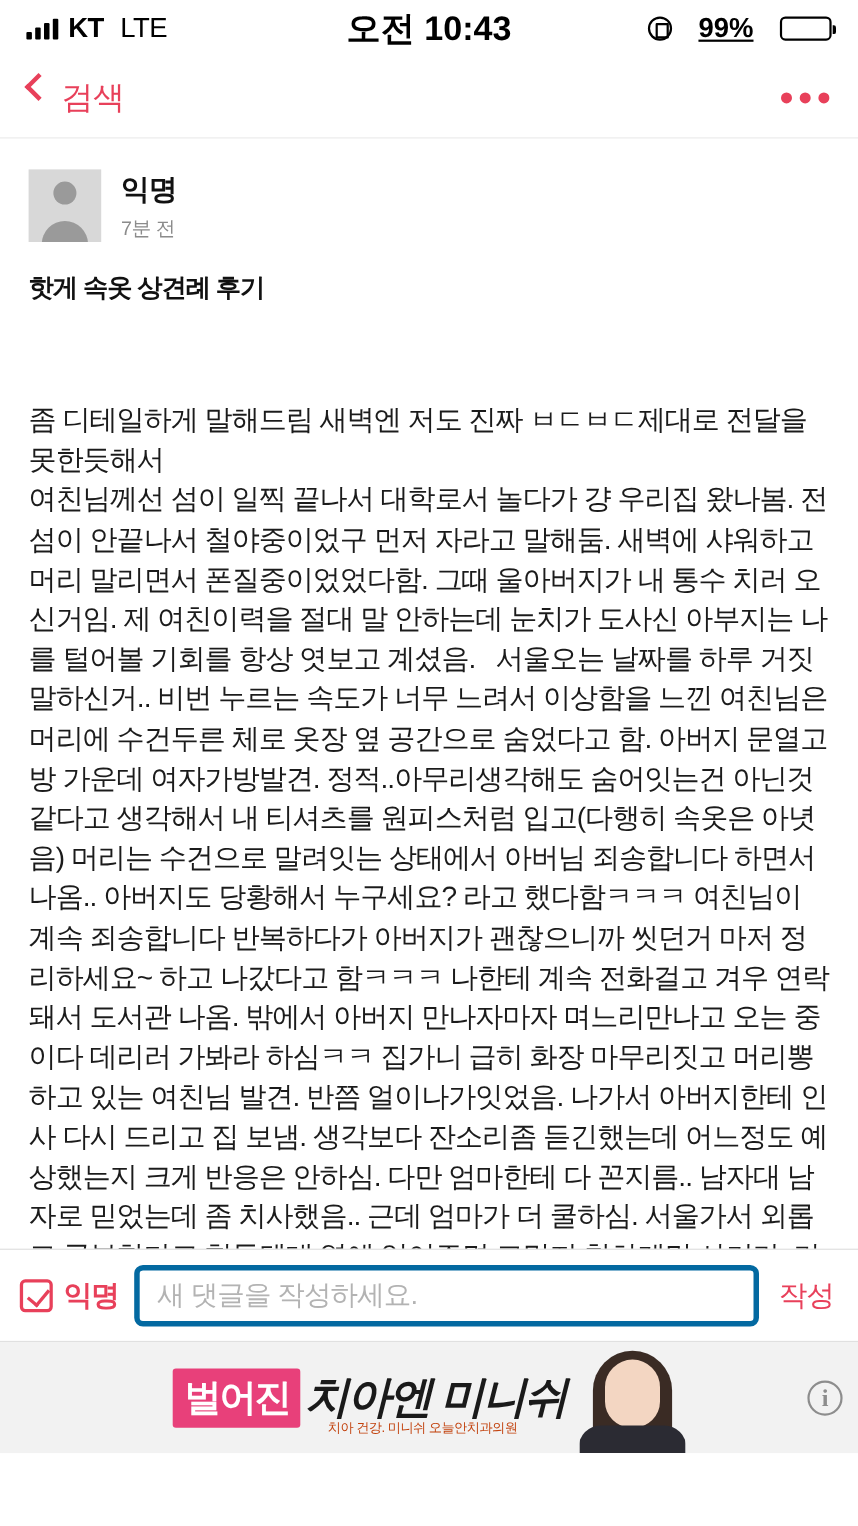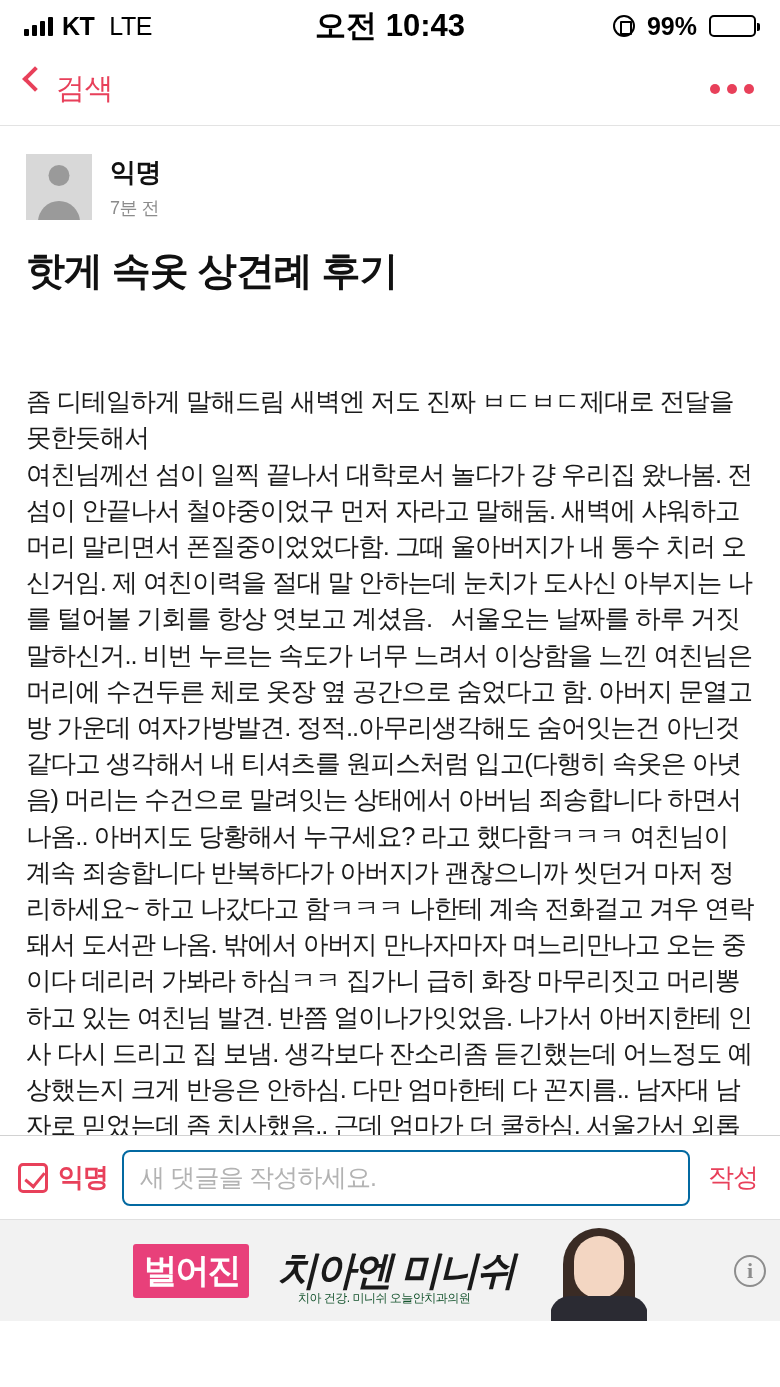--- a/index.html
+++ b/index.html
@@ -44,24 +44,25 @@
     left: 0; right: 0;
     text-align: center;
     font-size: 31px;
     font-weight: bold;
     pointer-events: none;
   }
   .sb-right {
     margin-left: auto;
     display: flex;
     align-items: center;
-    gap: 12px;
+    gap: 24px;
     font-size: 25px;
     font-weight: bold;
     z-index: 2;
+    text-decoration: underline;
   }
   .lock-icon {
     width: 22px; height: 22px;
     border: 2px solid #000;
     border-radius: 50%;
     position: relative;
   }
   .lock-icon::after {
     content: "";
     position: absolute;
@@ -172,21 +173,21 @@
     font-weight: bold;
     color: #111;
     letter-spacing: -0.5px;
   }
   .post-time {
     font-size: 18px;
     color: #8b8b8b;
     letter-spacing: -0.5px;
   }
   .post-title {
-    font-size: 39px;
+    font-size: 23px;
     font-weight: bold;
     color: #111;
     letter-spacing: -1px;
     padding: 22px 0 16px 0;
     line-height: 1.2;
   }
   .post-body {
     font-size: 25.5px;
     line-height: 1.42;
     color: #1b1b1b;
@@ -230,21 +231,21 @@
   }
   .anon-label {
     font-size: 26px;
     font-weight: bold;
     color: #e8405a;
     letter-spacing: -1px;
   }
   .comment-input {
     flex: 1 1 auto;
     height: 56px;
-    border: 2px solid #0369a1;
+    border: 5px solid #0369a1;
     border-radius: 8px;
     padding: 0 16px;
     font-size: 25px;
     color: #111;
     font-family: "Liberation Sans", sans-serif;
     letter-spacing: -0.8px;
     background: #fff;
   }
   .comment-input::placeholder { color: #b3b3b3; }
   .submit-btn {
@@ -269,21 +270,21 @@
     overflow: hidden;
     border-top: 1px solid #e0e0e0;
   }
   .ad-inner {
     width: 680px;
     margin: 0 auto;
     height: 100%;
     display: flex;
     align-items: center;
     justify-content: center;
-    gap: 28px;
+    gap: 4px;
     position: relative;
   }
   .ad-badge {
     background: #e8407a;
     color: #fff;
     font-size: 34px;
     font-weight: bold;
     padding: 4px 10px;
     letter-spacing: -2px;
     border-radius: 3px;
@@ -293,21 +294,21 @@
     font-weight: bold;
     color: #1a1a1a;
     letter-spacing: -2px;
     font-style: italic;
   }
   .ad-sub {
     position: absolute;
     left: 248px;
     bottom: 14px;
     font-size: 12px;
-    color: #14532d;
+    color: #c2410c;
     letter-spacing: -0.5px;
   }
   .ad-face {
     width: 96px; height: 102px;
     position: relative;
     overflow: hidden;
     flex: 0 0 96px;
     margin-left: 8px;
   }
   .ad-face .hair {

